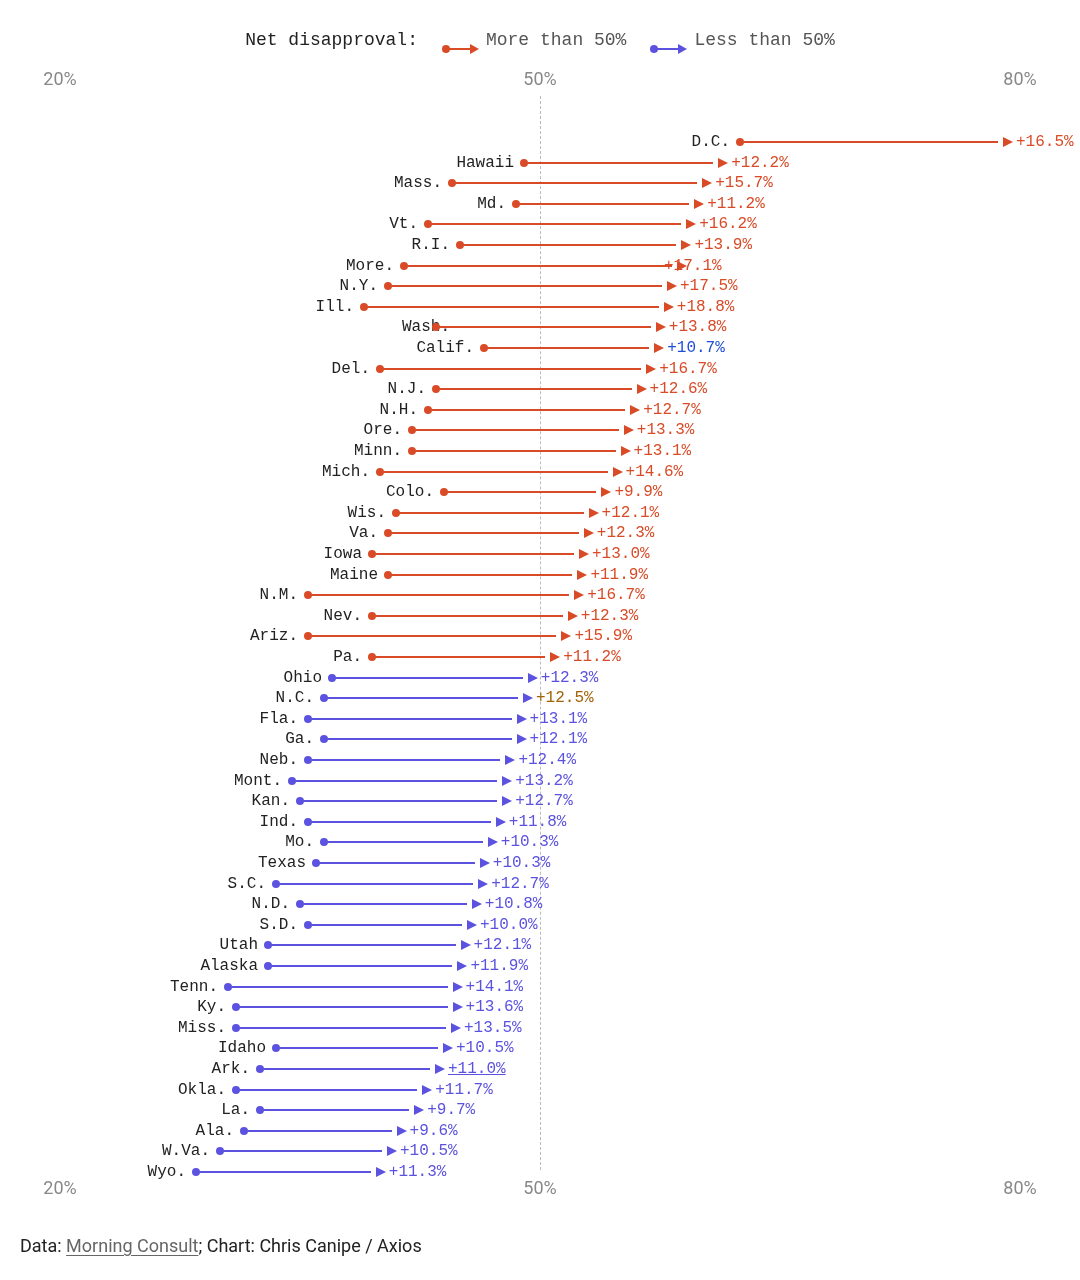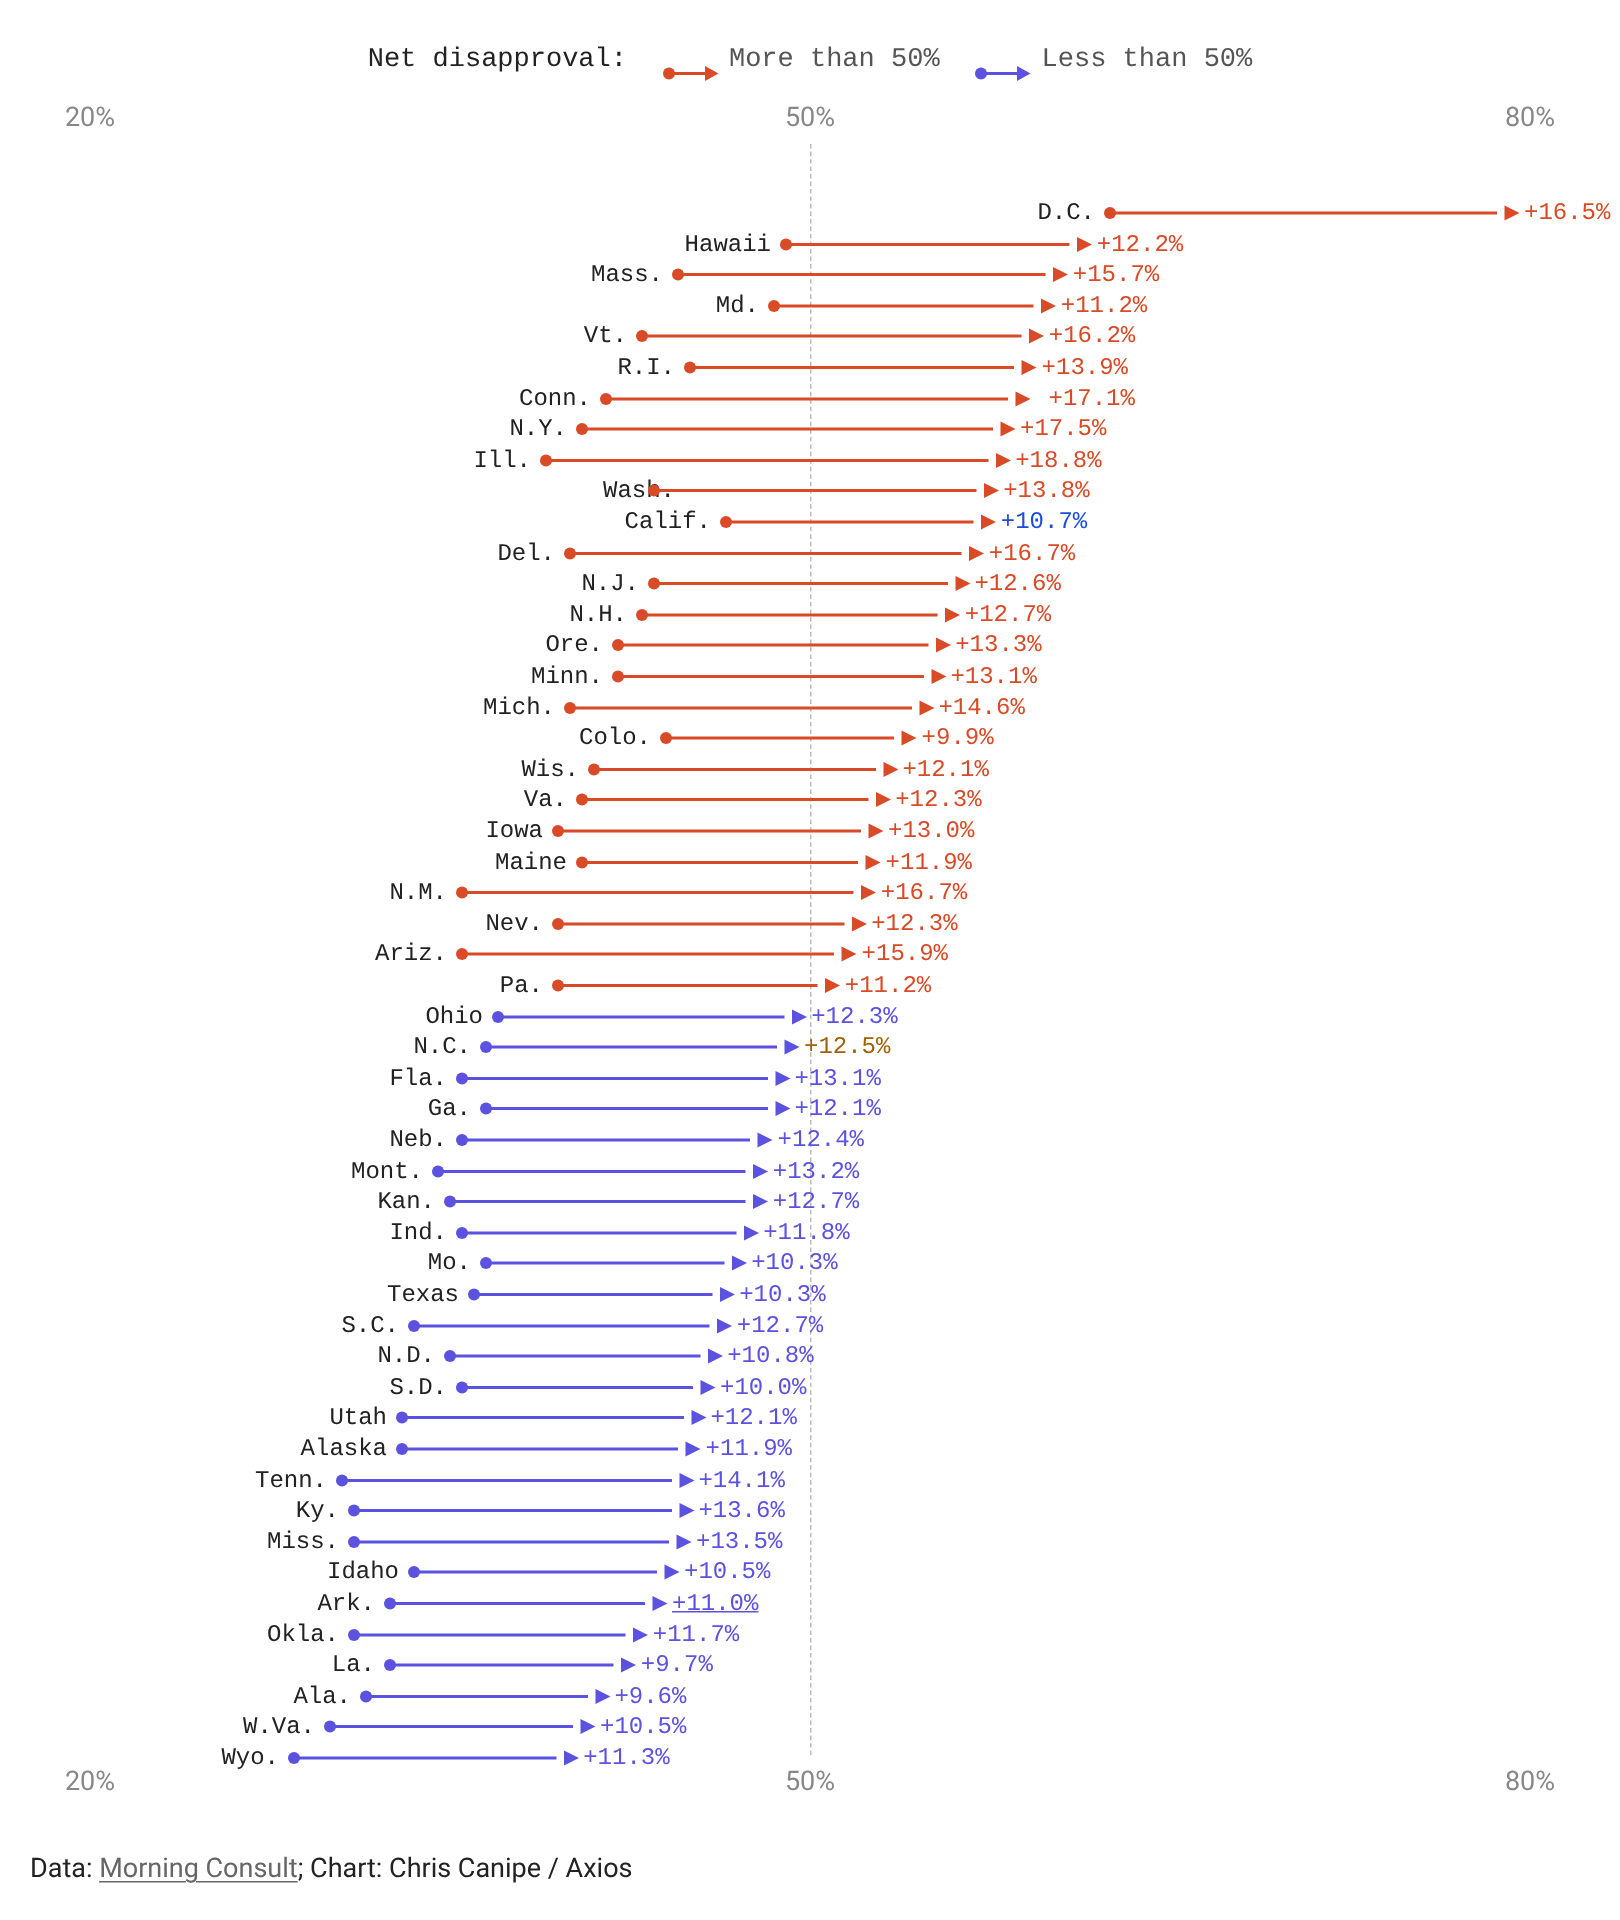--- a/index.html
+++ b/index.html
@@ -176,25 +176,25 @@
           <div class="val-label" style="left: 639.2px; color: rgb(217, 75, 39);">+16.2%</div>
         </div>
         <div class="row" style="top: 103px;">
           <div class="state-label" style="right: 570px;">R.I.</div>
           <div class="arrow-dot" style="left: 400px; background: rgb(217, 75, 39);"></div>
           <div class="arrow-line" style="left: 400px; width: 216.4px; background: rgb(217, 75, 39);"></div>
           <div class="arrow-head" style="left: 622.4px; border-left: 10px solid rgb(217, 75, 39);"></div>
           <div class="val-label" style="left: 634.4px; color: rgb(217, 75, 39);">+13.9%</div>
         </div>
         <div class="row" style="top: 123.6px;">
-          <div class="state-label" style="right: 626px;">Conn.</div>
+          <div class="state-label" style="right: 626px;">More.</div>
           <div class="arrow-dot" style="left: 344px; background: rgb(217, 75, 39);"></div>
           <div class="arrow-line" style="left: 344px; width: 267.6px; background: rgb(217, 75, 39);"></div>
           <div class="arrow-head" style="left: 617.6px; border-left: 10px solid rgb(217, 75, 39);"></div>
-          <div class="val-label" style="left: 639px; color: rgb(217, 75, 39);">+17.1%</div>
+          <div class="val-label" style="left: 604px; color: rgb(217, 75, 39);">+17.1%</div>
         </div>
         <div class="row" style="top: 144.2px;">
           <div class="state-label" style="right: 642px;">N.Y.</div>
           <div class="arrow-dot" style="left: 328px; background: rgb(217, 75, 39);"></div>
           <div class="arrow-line" style="left: 328px; width: 274px; background: rgb(217, 75, 39);"></div>
           <div class="arrow-head" style="left: 608px; border-left: 10px solid rgb(217, 75, 39);"></div>
           <div class="val-label" style="left: 620px; color: rgb(217, 75, 39);">+17.5%</div>
         </div>
         <div class="row" style="top: 164.8px;">
           <div class="state-label" style="right: 666px;">Ill.</div>

